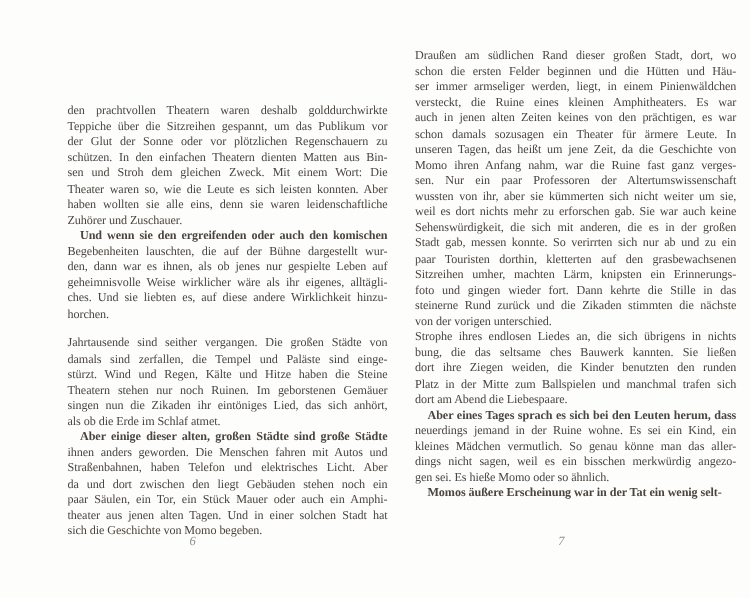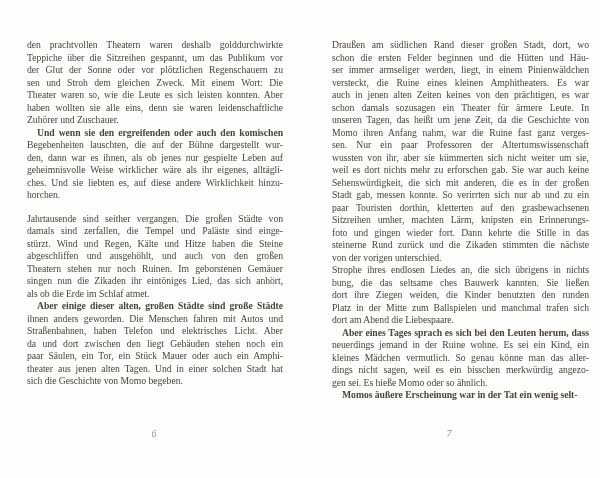--- a/index.html
+++ b/index.html
@@ -16,21 +16,21 @@
   }
   .spread { position: relative; width: 600px; height: 478px; }
   .page-column {
     position: absolute;
     top: 39px;
     font-size: 9.7px;
     line-height: 12.5px;
     color: var(--ink);
     letter-spacing: -0.05px;
   }
-  .col-left  { left: 27px;  width: 256px; }
+  .col-left  { left: 54px;  width: 256px; margin-top: 44px; }
   .col-right { left: 332px; width: 257px; }
   .line {
     text-align: justify;
     text-align-last: justify;
     white-space: normal;
   }
   .line.last { text-align-last: left; }
   .line.indent { text-indent: 10px; font-weight: bold; }
   .section-gap { height: 11px; }
   .folio {
@@ -47,35 +47,35 @@
   .folio-right { left: 429px; }
 </style>
 </head>
 <body>
 
 <div class="spread">
   <div class="page-column col-left" id="col-0">
       <div class="line">den prachtvollen Theatern waren deshalb golddurchwirkte</div>
       <div class="line">Teppiche über die Sitzreihen gespannt, um das Publikum vor</div>
       <div class="line">der Glut der Sonne oder vor plötzlichen Regenschauern zu</div>
+      <div class="line">schützen. In den einfachen Theatern dienten Matten aus Bin-</div>
       <div class="line">sen und Stroh dem gleichen Zweck. Mit einem Wort: Die</div>
       <div class="line">Theater waren so, wie die Leute es sich leisten konnten. Aber</div>
       <div class="line">haben wollten sie alle eins, denn sie waren leidenschaftliche</div>
       <div class="line last">Zuhörer und Zuschauer.</div>
       <div class="line indent">Und wenn sie den ergreifenden oder auch den komischen</div>
       <div class="line">Begebenheiten lauschten, die auf der Bühne dargestellt wur-</div>
       <div class="line">den, dann war es ihnen, als ob jenes nur gespielte Leben auf</div>
       <div class="line">geheimnisvolle Weise wirklicher wäre als ihr eigenes, alltägli-</div>
       <div class="line">ches. Und sie liebten es, auf diese andere Wirklichkeit hinzu-</div>
       <div class="line last">horchen.</div>
       <div class="section-gap"></div>
       <div class="line">Jahrtausende sind seither vergangen. Die großen Städte von</div>
       <div class="line">damals sind zerfallen, die Tempel und Paläste sind einge-</div>
       <div class="line">stürzt. Wind und Regen, Kälte und Hitze haben die Steine</div>
-      <div class="line">abgeschliffen und ausgehöhlt, und auch von den großen</div>
       <div class="line">Theatern stehen nur noch Ruinen. Im geborstenen Gemäuer</div>
       <div class="line">singen nun die Zikaden ihr eintöniges Lied, das sich anhört,</div>
       <div class="line last">als ob die Erde im Schlaf atmet.</div>
       <div class="line indent">Aber einige dieser alten, großen Städte sind große Städte</div>
       <div class="line">ihnen anders geworden. Die Menschen fahren mit Autos und</div>
       <div class="line">Straßenbahnen, haben Telefon und elektrisches Licht. Aber</div>
       <div class="line">da und dort zwischen den liegt Gebäuden stehen noch ein</div>
       <div class="line">paar Säulen, ein Tor, ein Stück Mauer oder auch ein Amphi-</div>
       <div class="line">theater aus jenen alten Tagen. Und in einer solchen Stadt hat</div>
       <div class="line last">sich die Geschichte von Momo begeben.</div>

